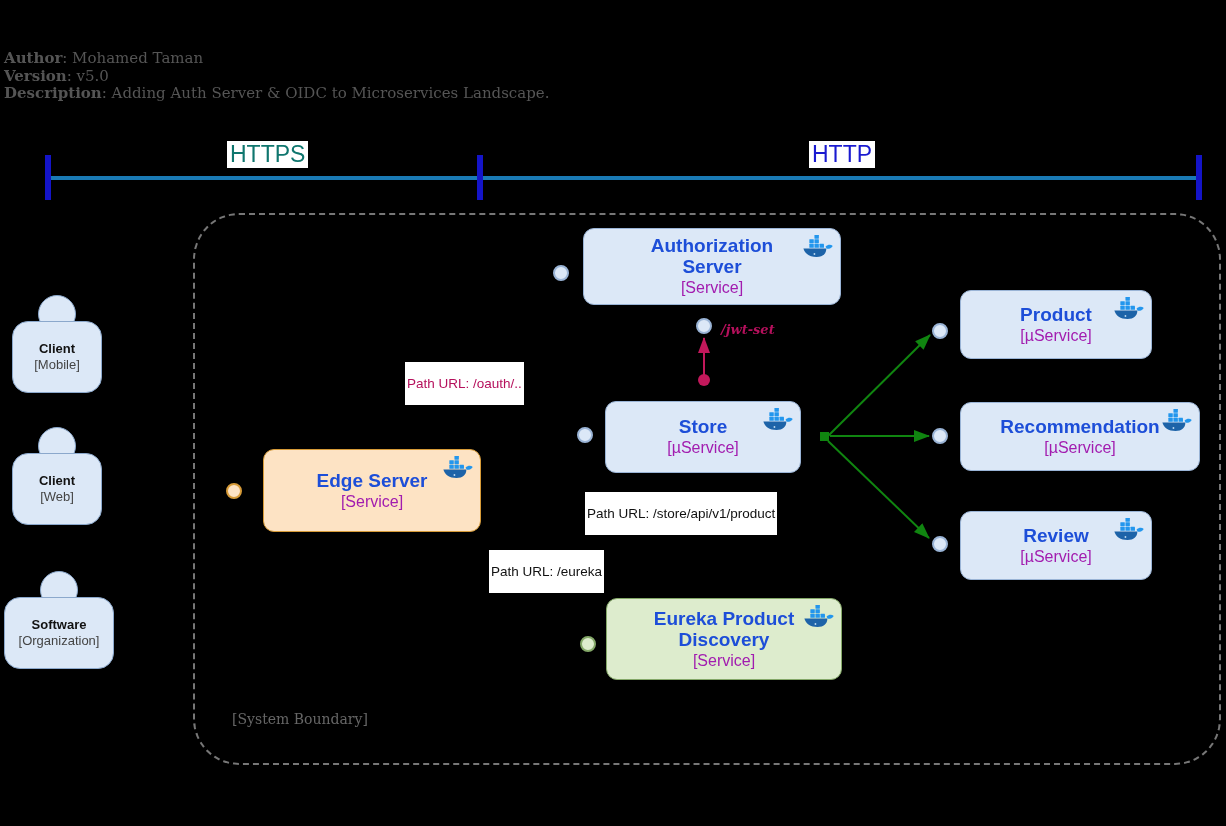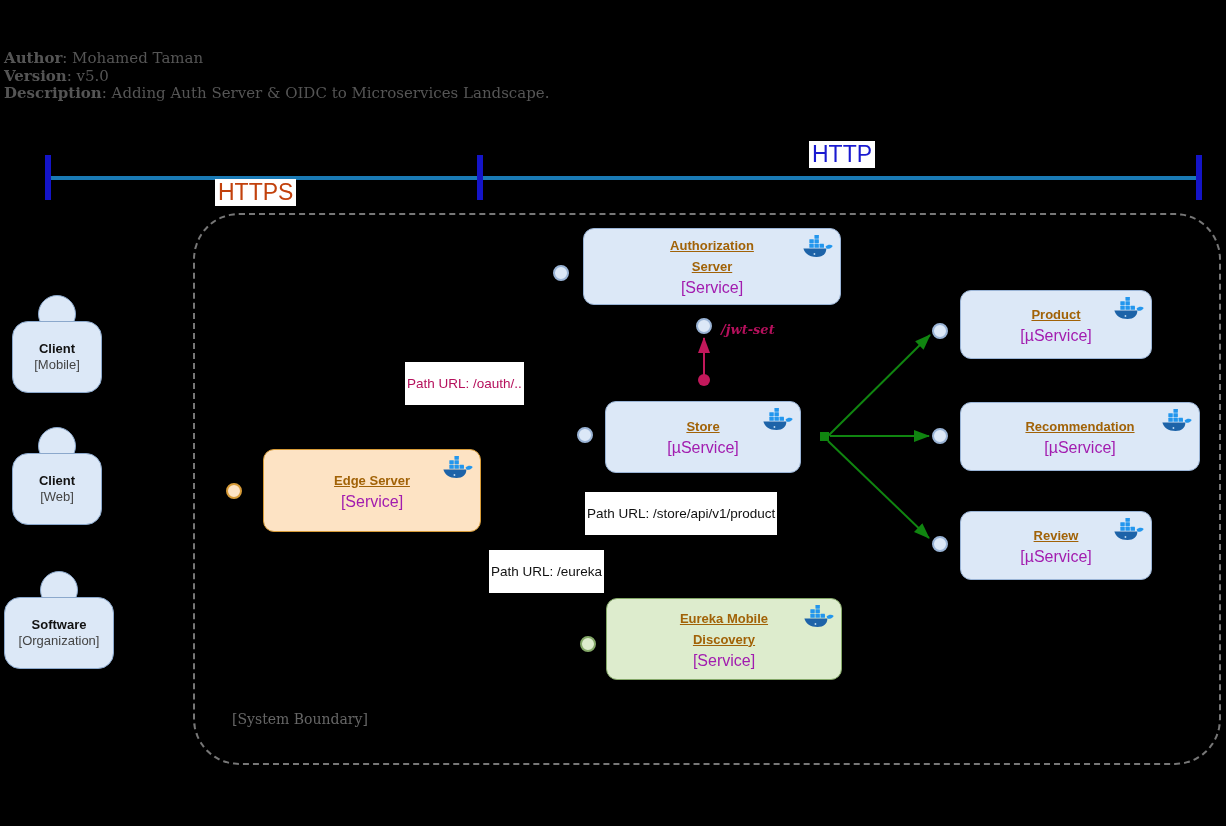--- a/index.html
+++ b/index.html
@@ -58,21 +58,21 @@
 
   .proto-label {
     position: absolute;
     background: #ffffff;
     font-size: 23px;
     line-height: 27px;
     padding: 0 3px;
     white-space: nowrap;
     font-family: "Liberation Sans", sans-serif;
   }
-  .proto-https { left: 215px; top: 141px; color: #c2410c; margin-top: 38px; }
+  .proto-https { left: 227px; top: 141px; color: #0f766e; }
   .proto-http  { left: 809px; top: 141px; color: #1a1ad0; text-align: right; }
 
   
   .boundary {
     position: absolute;
     left: 193px;
     top: 213px;
     width: 1028px;
     height: 552px;
     border: 2px dashed #777777;
@@ -139,26 +139,25 @@
     position: absolute;
     border-radius: 11px;
     box-sizing: border-box;
     display: flex;
     flex-direction: column;
     align-items: center;
     justify-content: center;
     text-align: center;
   }
   .cbox .ctitle {
-    font-size: 13px;
+    font-size: 19px;
     font-weight: bold;
-    color: #a16207;
+    color: #1d4ed8;
     line-height: 21px;
     white-space: nowrap;
-    text-decoration: underline;
   }
   .cbox .ctype {
     font-size: 16px;
     color: #a21caf;
     line-height: 21px;
     white-space: nowrap;
   }
   .cbox.blue   { background: #dce8f7; border: 1.6px solid #9ab4d6; }
   .cbox.orange { background: #fde3c4; border: 1.6px solid #d79b38; }
   .cbox.green  { background: #ddeccd; border: 1.6px solid #84a868; }
@@ -350,21 +349,21 @@
       <rect x="17" y="10" width="5.2" height="4.8" rx="0.5"></rect>
       <rect x="23" y="10" width="5.2" height="4.8" rx="0.5"></rect>
       <rect x="11" y="4.6" width="5.2" height="4.8" rx="0.5"></rect>
       <rect x="17" y="4.6" width="5.2" height="4.8" rx="0.5"></rect>
       <rect x="17" y="-0.6" width="5.2" height="4.6" rx="0.5"></rect>
     </g>
     <path d="M4 15.5 H31 C31 22 26.5 25.5 19.5 25.5 C11 25.5 5.5 21.5 4 15.5 Z" fill="#1d63a8"></path>
     <path d="M30 13.5 C33 10.5 36.5 11 38.5 12.5 C37 15 34 16.2 31.5 15.8 Z" fill="#2396ed"></path>
     <circle cx="17" cy="22" r="1.1" fill="#bcd9ef"></circle>
   </svg>
-  <div class="ctitle">Eureka Mobile</div>
+  <div class="ctitle">Eureka Product</div>
   <div class="ctitle">Discovery</div>
   <div class="ctype">[Service]</div>
 </div>
 <div class="port green" style="left:580px; top:636px;"></div>
 
 <div class="cbox blue" style="left:960px; top:290px; width:192px; height:69px;">
   <svg class="docker" viewBox="0 0 40 30">
     <g fill="#2396ed">
       <rect x="11" y="10" width="5.2" height="4.8" rx="0.5"></rect>
       <rect x="17" y="10" width="5.2" height="4.8" rx="0.5"></rect>

